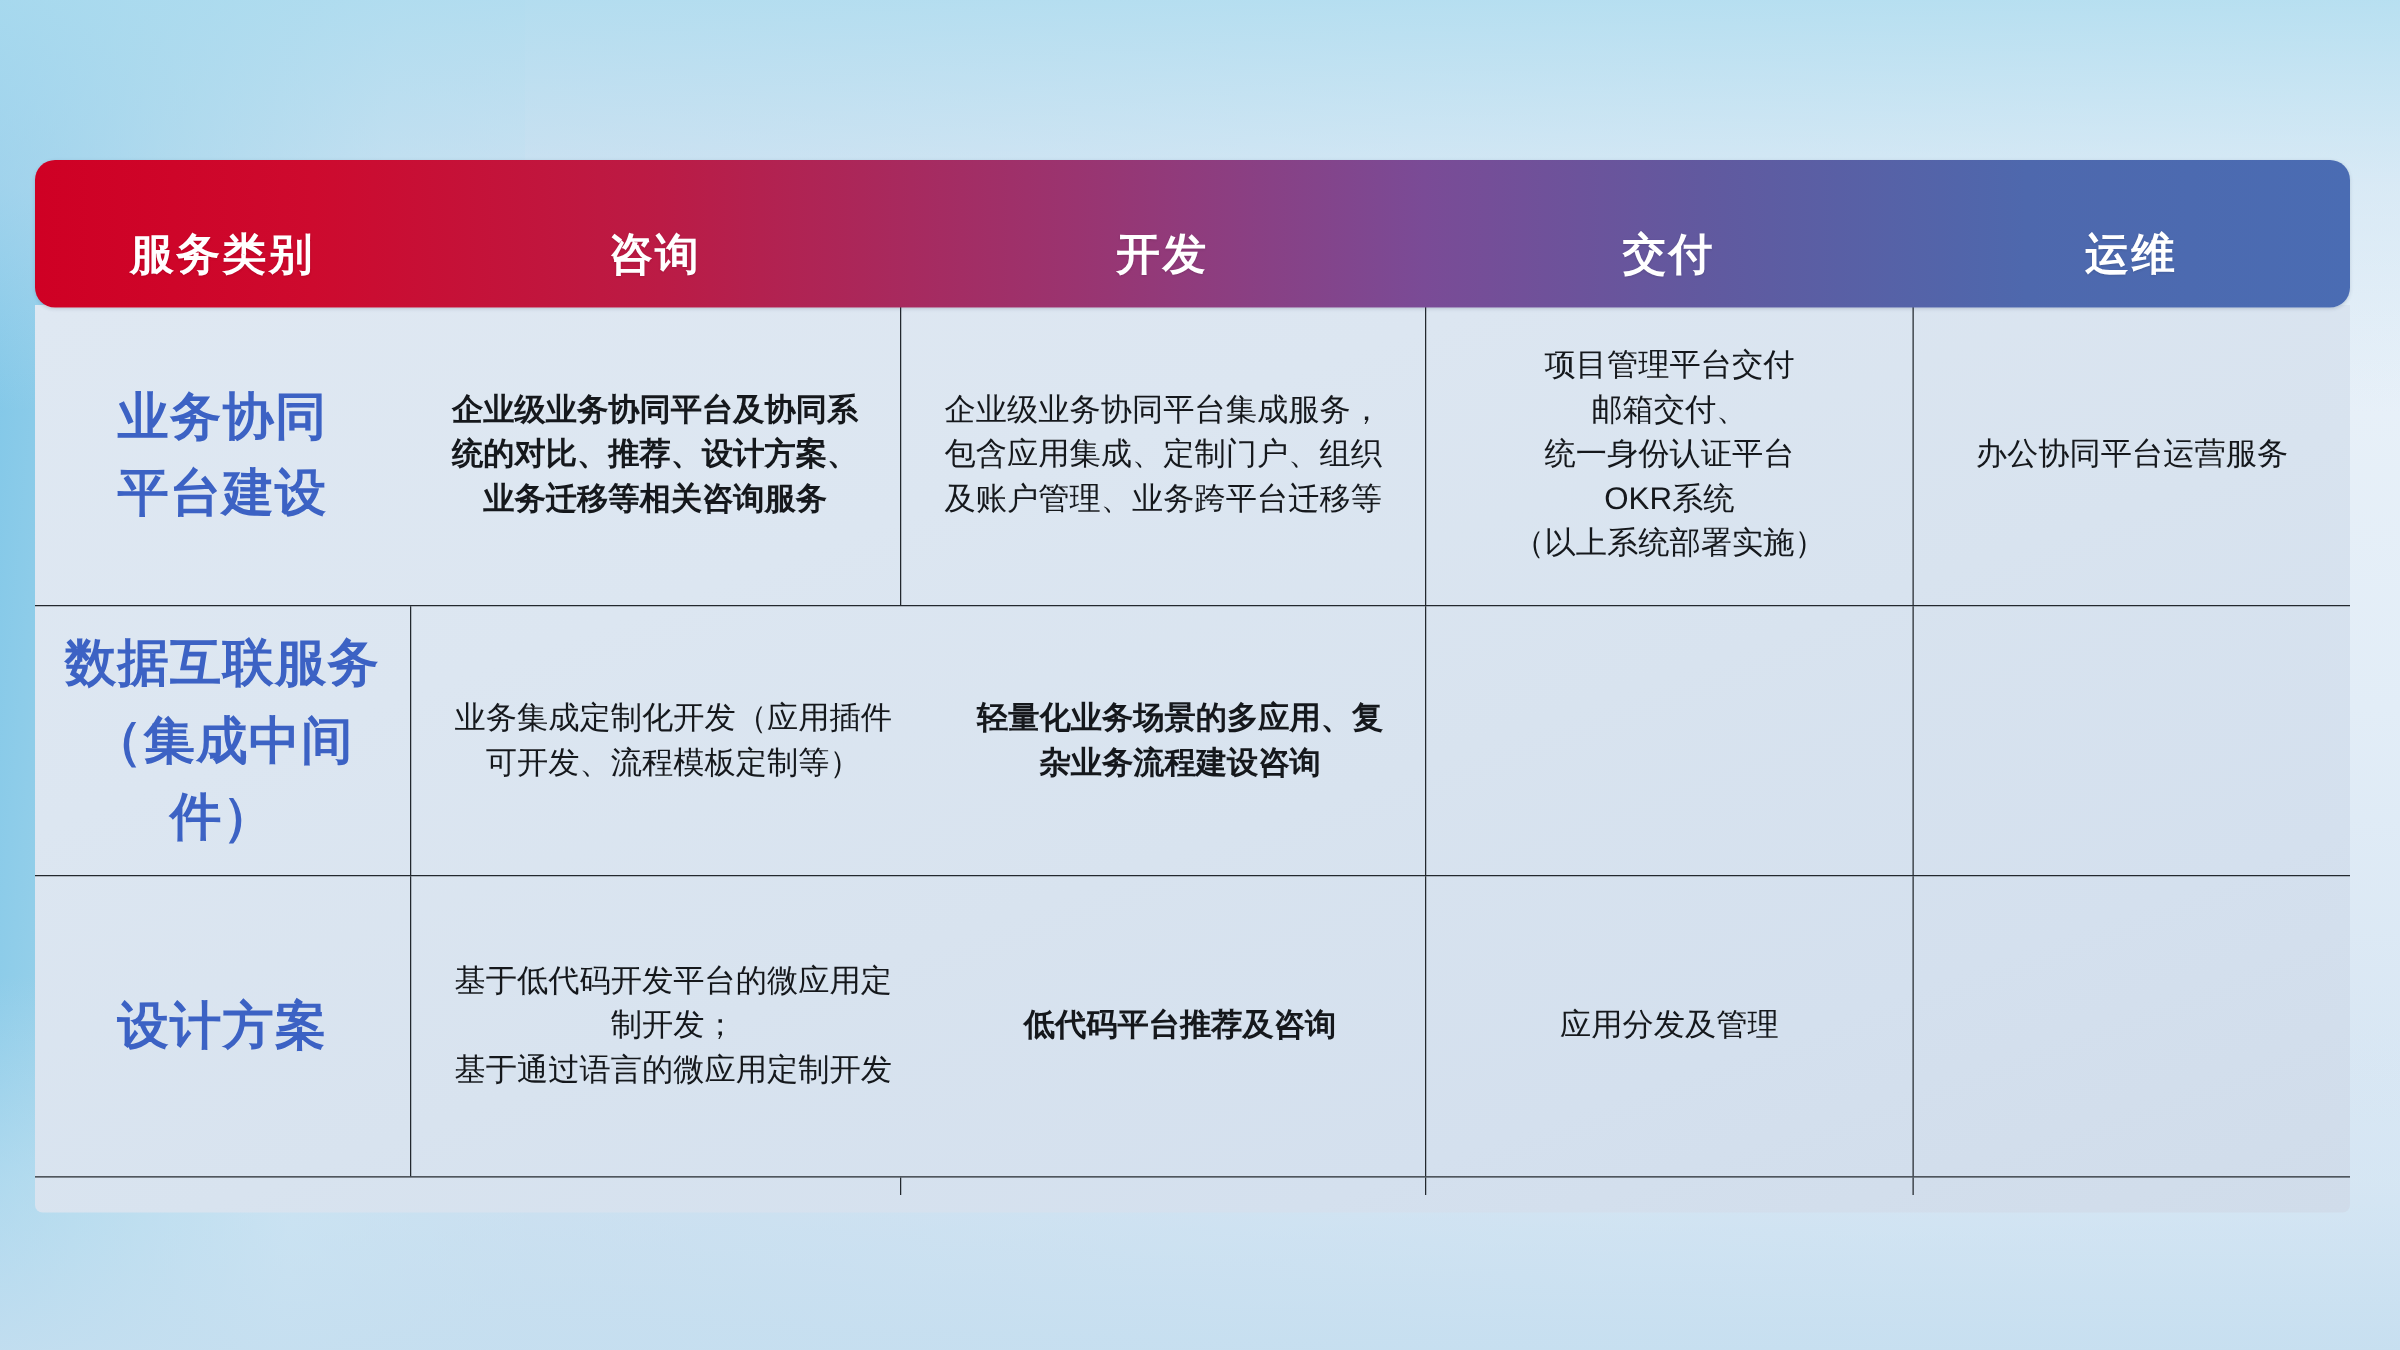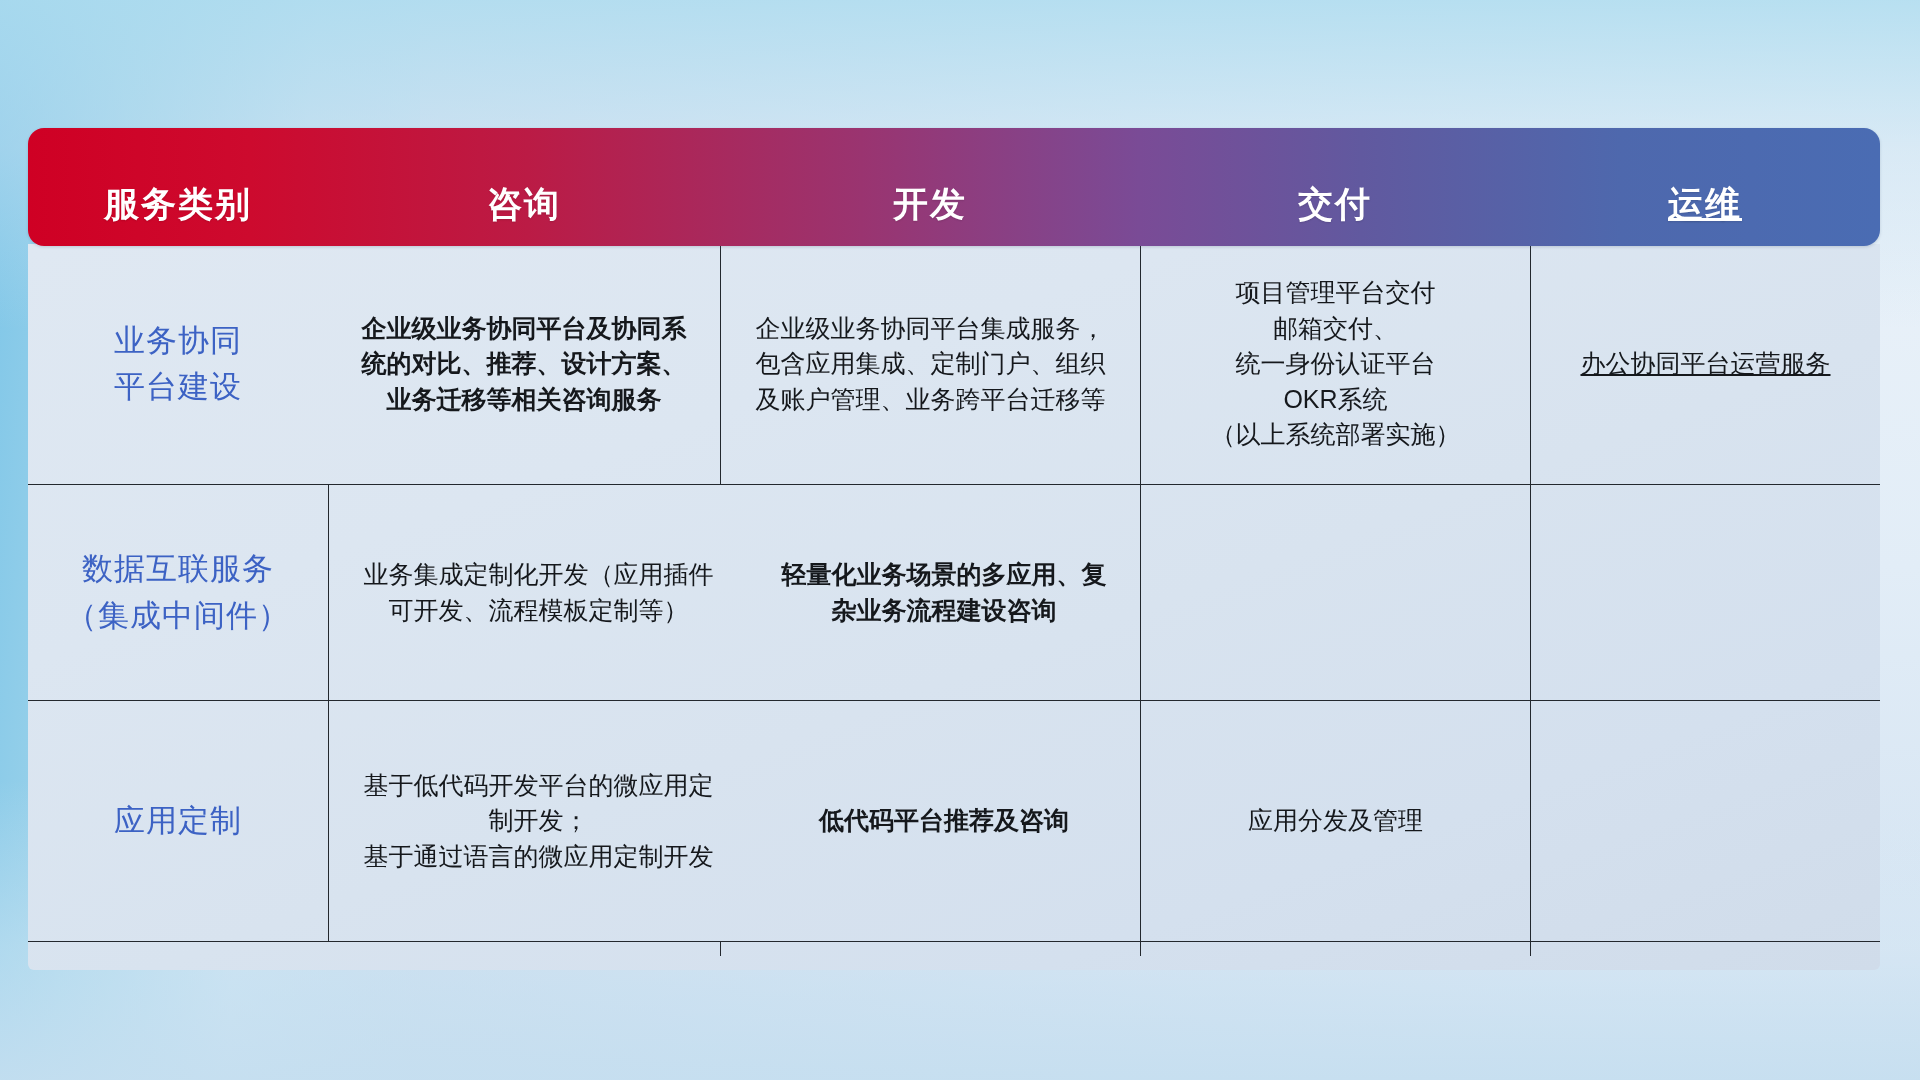--- a/index.html
+++ b/index.html
@@ -79,33 +79,33 @@
     display:flex;align-items:center;justify-content:center;
     text-align:center;
     padding:10px 14px;
     font-size:25px;
     line-height:1.42;
     color:#15181c;
     white-space:pre-line;
   }
   .cell.cat{
     color:#3c62c4;
-    font-weight:normal;
-    font-size:31px;
+    font-weight:bold;
+    font-size:41px;
     line-height:1.5;
     letter-spacing:1px;
   }
   .vline{border-left:1.6px solid #23282e;}
 
   
   .c1{width:300px;}
   .c2{width:392px;font-weight:bold;}
   .c3{width:420px;}
   .c4{width:390px;}
-  .c5{width:350px;text-decoration:underline;}
+  .c5{width:350px;}
 
   .r1{height:240px;}
   .r2{height:215px;}
   .r3{height:240px;}
 
   
   .tbody:after{
     content:"";position:absolute;left:0;right:0;bottom:14px;height:0;
   }
   .botstub{height:14px;display:flex;}
@@ -154,21 +154,21 @@
 （集成中间件）</div>
         <div class="cell c3 vline">业务集成定制化开发（应用插件
 可开发、流程模板定制等）</div>
         <div class="cell c2">轻量化业务场景的多应用、复
 杂业务流程建设咨询</div>
         <div class="cell c4 vline"></div>
         <div class="cell c5 vline"></div>
       </div>
 
       <div class="row r3">
-        <div class="cell cat c1">应用定制</div>
+        <div class="cell cat c1">设计方案</div>
         <div class="cell c3 vline">基于低代码开发平台的微应用定
 制开发；
 基于通过语言的微应用定制开发</div>
         <div class="cell c2">低代码平台推荐及咨询</div>
         <div class="cell c4 vline">应用分发及管理</div>
         <div class="cell c5 vline"></div>
       </div>
 
       <div class="botstub">
         <div class="seg c1"></div>

